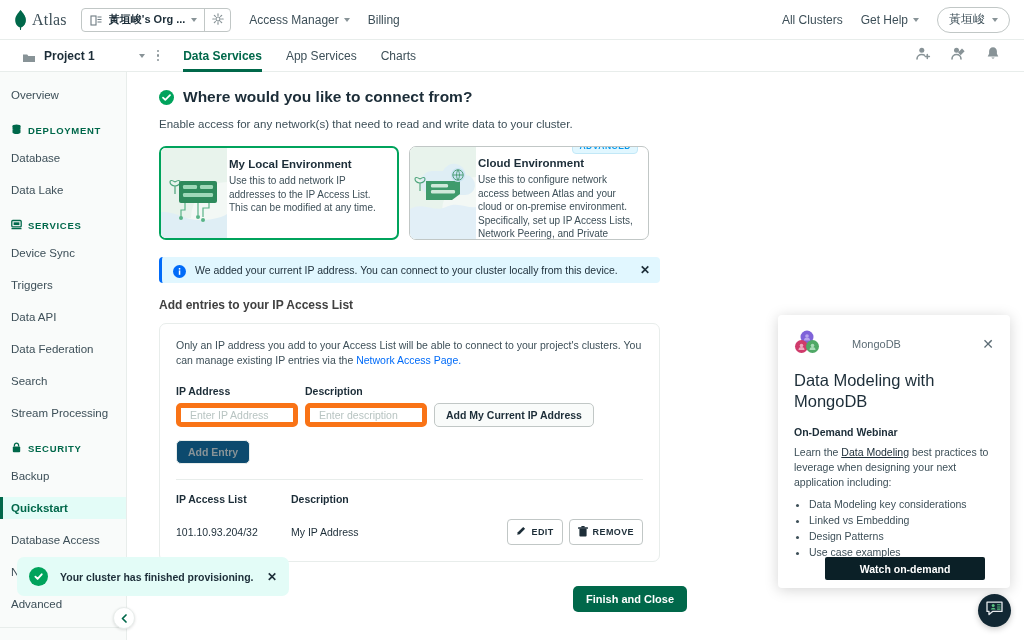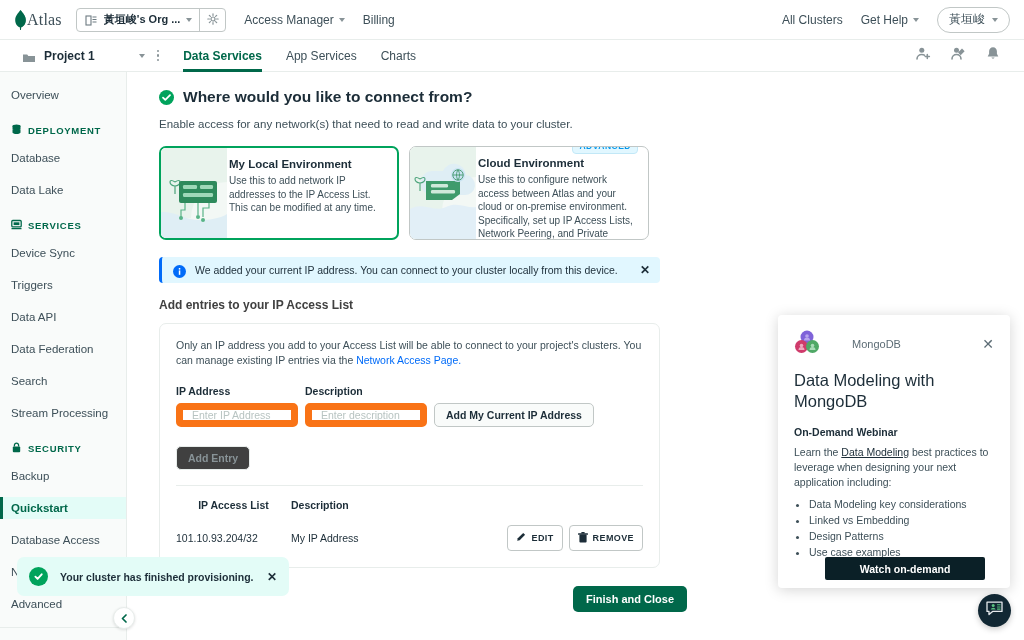--- a/index.html
+++ b/index.html
@@ -11,21 +11,21 @@
     overflow: hidden;
   }
   body { position: relative; }
 
   
   .org-bar {
     position: absolute; top: 0; left: 0; width: 1024px; height: 40px;
     background: #ffffff; border-bottom: 1px solid #e8edeb;
     display: flex; align-items: center; padding: 0 14px;
   }
-  .atlas-logo { display: flex; align-items: center; margin-right: 14px; }
+  .atlas-logo { display: flex; align-items: center; gap: 5px; margin-right: 14px; }
   .leaf { width: 13px; height: 20px; position: relative; }
   .leaf svg { display: block; }
   .atlas-word { font-size: 16px; color: #3d4f58; letter-spacing: .2px; font-family: "Liberation Serif", serif; }
   .org-pill {
     display: flex; align-items: center; height: 24px;
     border: 1px solid #c1c7c6; border-radius: 4px; background: #fff;
     overflow: hidden;
   }
   .org-pill-main { display: flex; align-items: center; gap: 6px; padding: 0 7px 0 8px; height: 100%; }
   .org-icon { width: 13px; height: 13px; opacity: .75; }
@@ -125,35 +125,35 @@
     padding: 14px 16px 16px 16px;
   }
   .ip-desc { font-size: 10.5px; line-height: 15px; color: #3d4f58; }
   .link { color: #016bf8; }
   .link-u { color: #1c2d38; text-decoration: underline; }
   .field-labels { display: flex; margin-top: 17px; }
   .fl { font-size: 10.5px; font-weight: bold; color: #1c2d38; }
   .fl.a { width: 129px; }
   .inputs-row { display: flex; align-items: center; gap: 7px; margin-top: 6px; }
   .tinput {
-    width: 122px; height: 24px; border: 7px solid #f97316; border-radius: 5px;
+    width: 122px; height: 24px; border: 5px solid #f97316; border-radius: 5px;
     background: #fff; font-size: 10.5px; color: #889397; padding: 0 9px;
     font-family: "Liberation Sans", sans-serif;
   }
   .tinput::placeholder { color: #b8c4c2; }
   .btn {
     height: 24px; border-radius: 5px; border: 1px solid #c1c7c6; background: #f9fbfa;
     font-size: 10.5px; font-weight: bold; color: #1c2d38; padding: 0 11px;
     font-family: "Liberation Sans", sans-serif; cursor: pointer;
   }
-  .btn-disabled { background: #404040; border-color: #e8edeb; color: #889397; margin-top: 19px; }
+  .btn-disabled { background: #0c4a6e; border-color: #e8edeb; color: #889397; margin-top: 13px; }
   .hr { height: 1px; background: #e8edeb; margin: 15px 0 0 0; }
   .table-head { display: flex; margin-top: 13px; }
   .th { font-size: 10.5px; font-weight: bold; color: #1c2d38; }
-  .th.a { width: 115px; text-align: center; }
+  .th.a { width: 115px; }
   .table-row { display: flex; align-items: center; margin-top: 14px; }
   .td { font-size: 10.5px; color: #1c2d38; }
   .td.a { width: 115px; }
   .td.b { width: 155px; }
   .row-actions { display: flex; gap: 6px; margin-left: auto; }
   .act-btn {
     height: 19px; border: 1px solid #c1c7c6; border-radius: 4px; background: #fff;
     display: flex; align-items: center; gap: 5px; padding: 12px 8px;
     font-size: 9px; font-weight: bold; letter-spacing: .4px; color: #1c2d38;
   }

